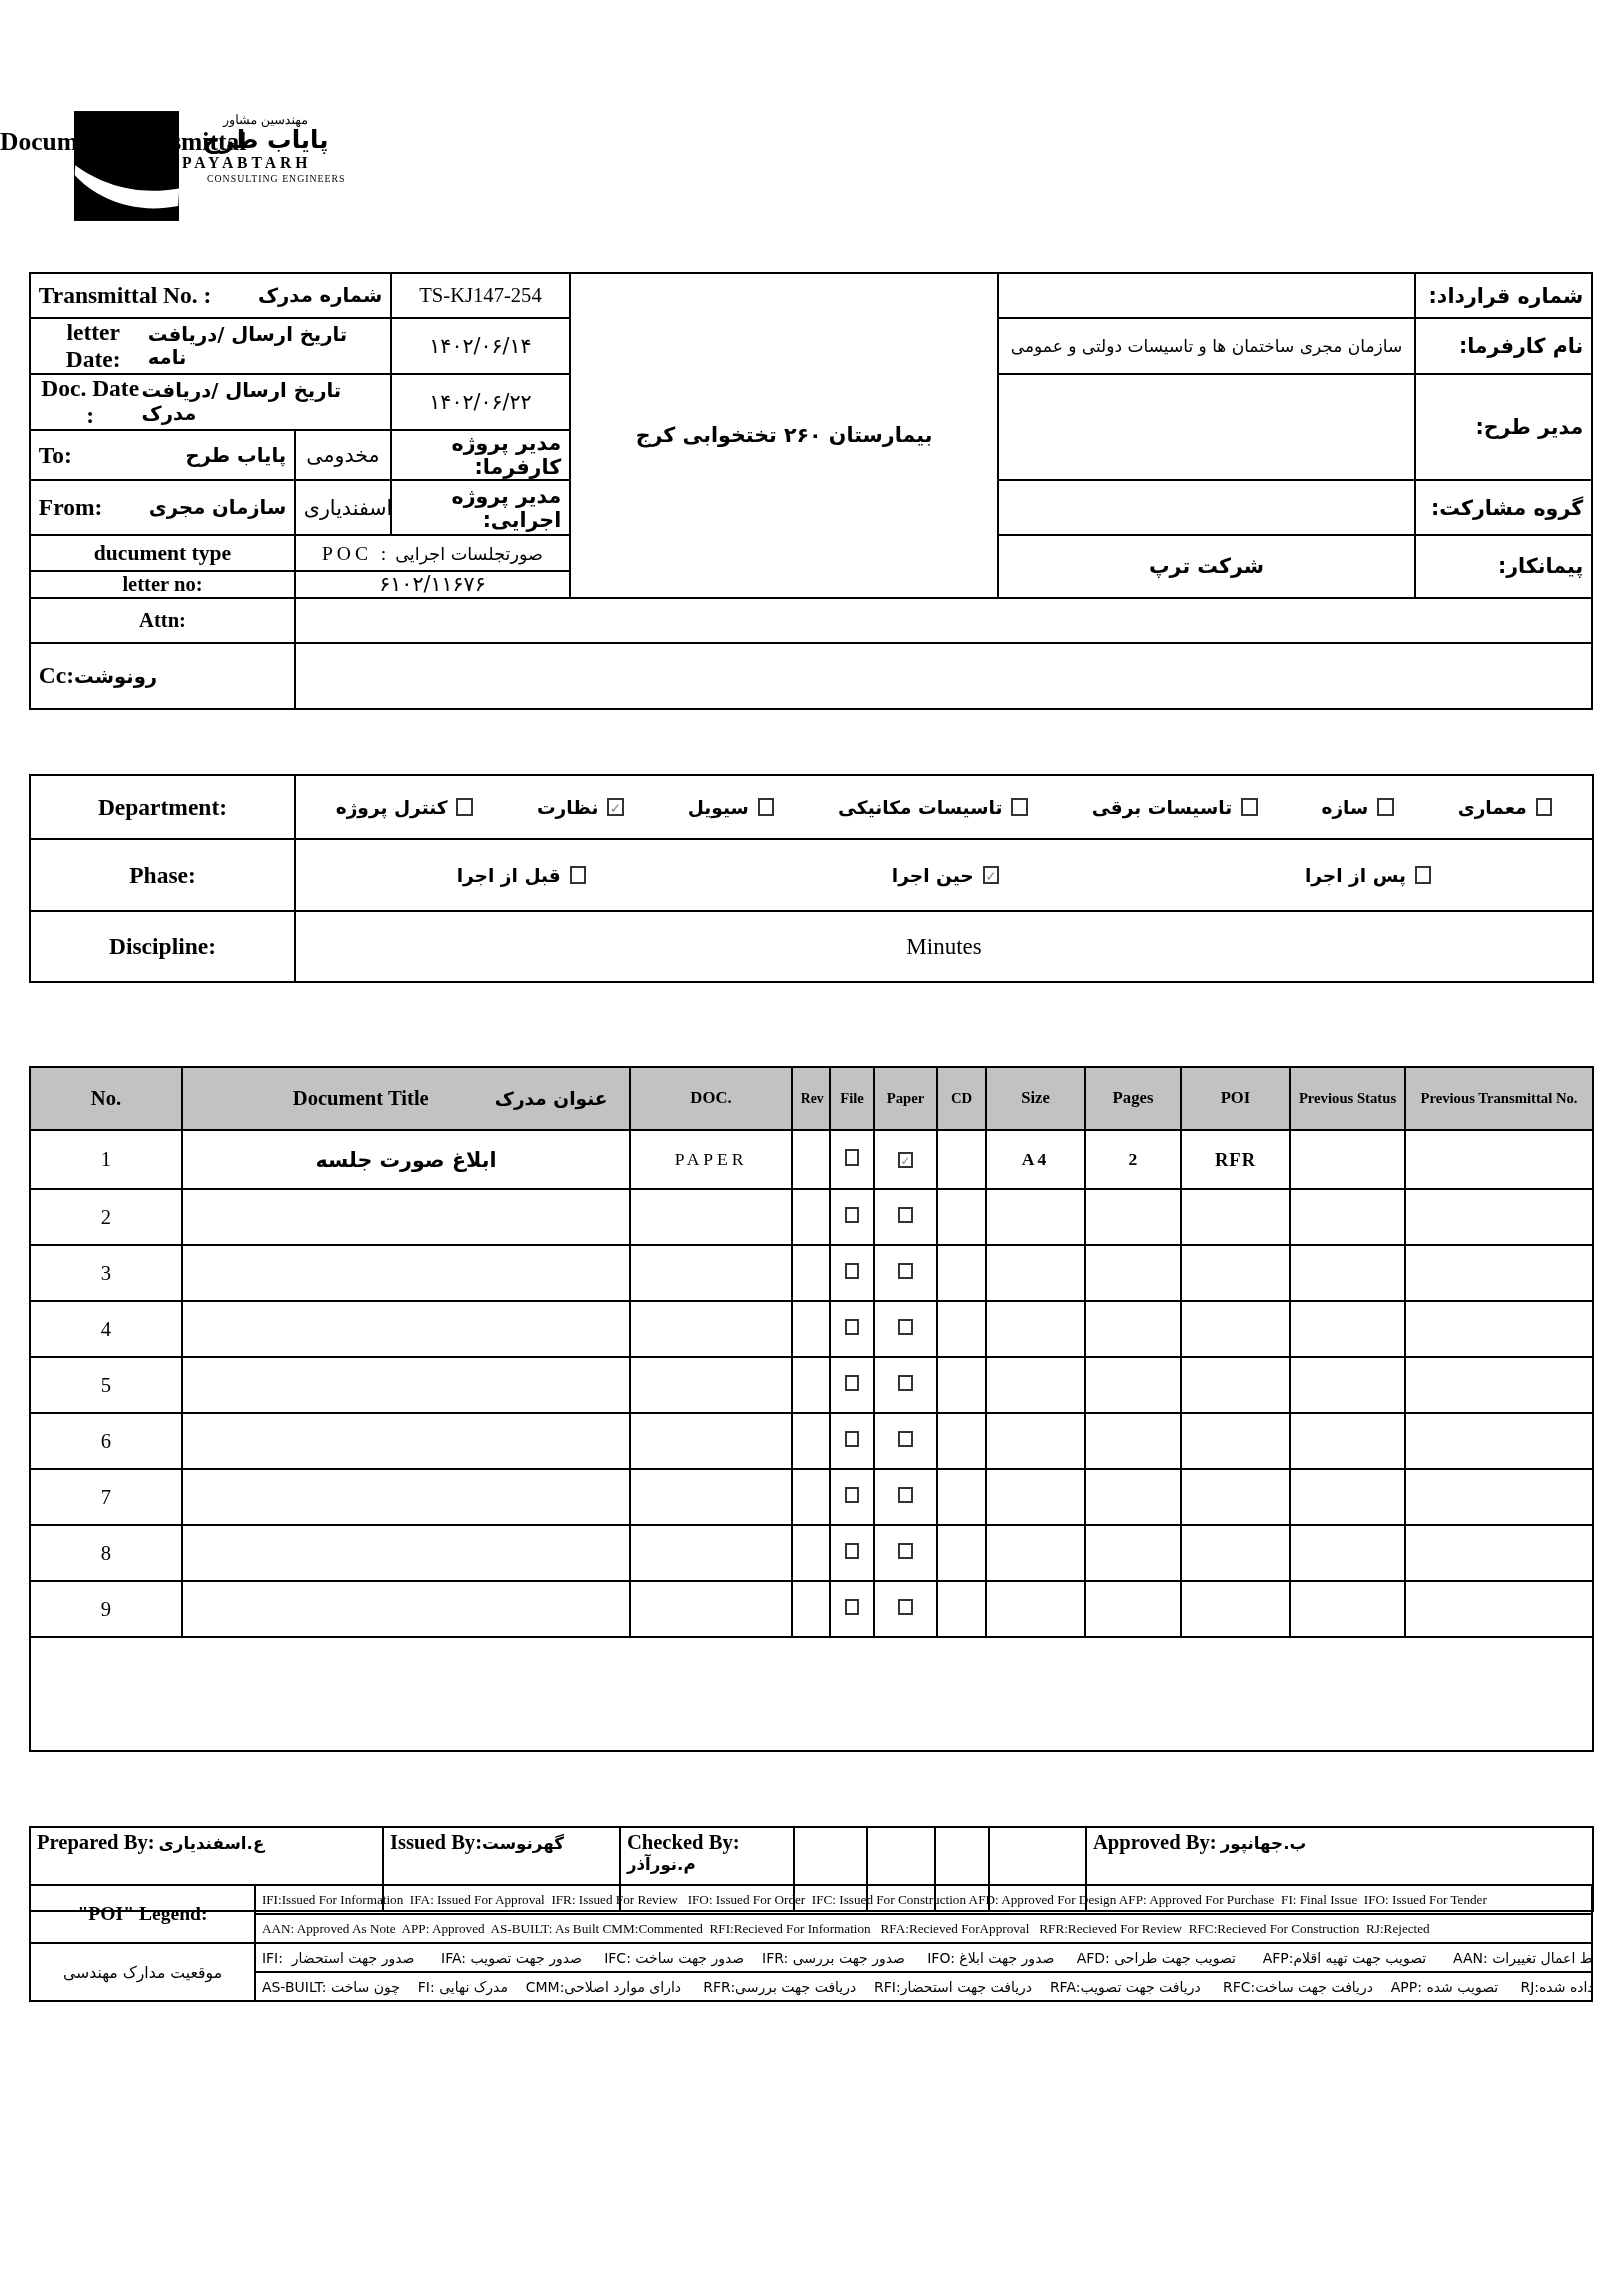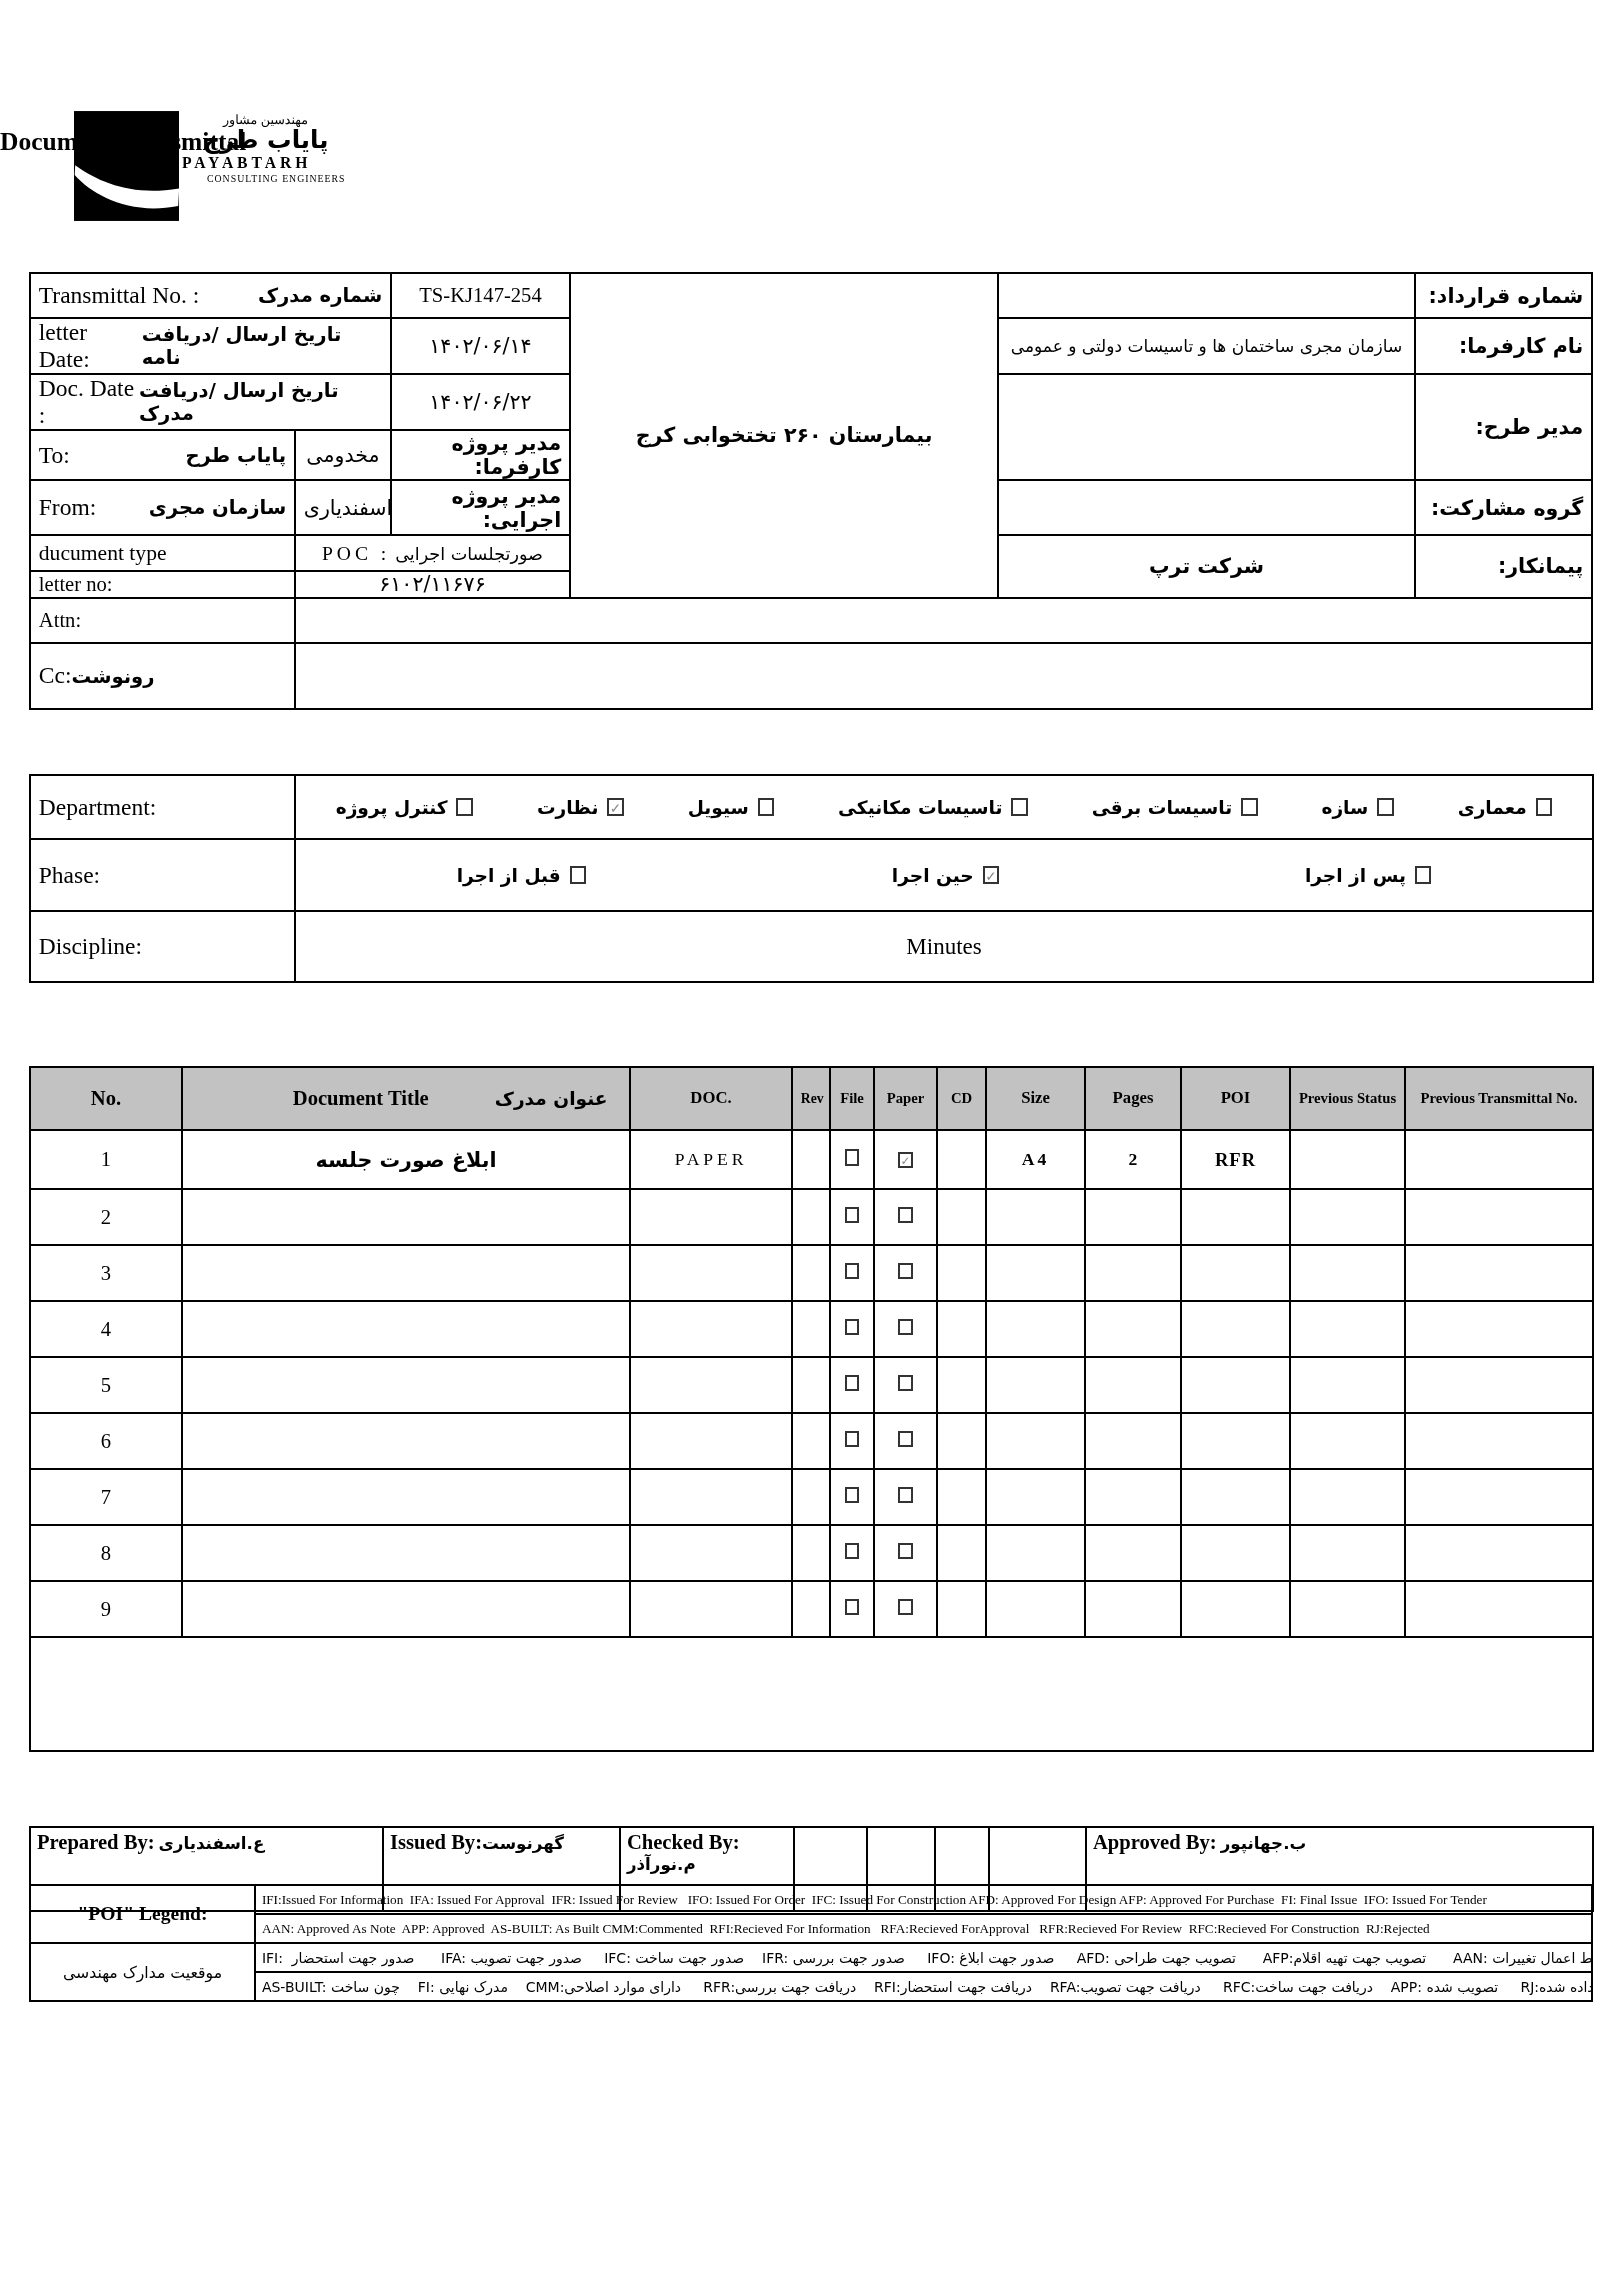--- a/index.html
+++ b/index.html
@@ -18,21 +18,21 @@
   .logo-box{left:74px;top:111px;width:105px;height:110px;}
   .brand{left:182px;top:114px;width:167px;line-height:1.05;}
   .brand .fa-small{font-family:Liberation Sans, sans-serif;font-size:12.7px;text-align:center;}
   .brand .fa-big{font-family:"DejaVu Sans",sans-serif;font-size:24.5px;font-weight:bold;text-align:center;}
   .brand .en-big{font-size:15.7px;font-weight:bold;letter-spacing:3.9px;margin-top:2px;}
   .brand .en-small{font-size:9.8px;letter-spacing:1px;margin-left:25px;margin-top:2px;}
   .page-title{left:0;right:0;top:127px;font-size:25.5px;font-weight:bold;}
   
   .t1{left:29px;top:272px;width:1562px;}
   .t1 td{font-size:20.6px;}
-  .lbl-en{font-size:23.5px;font-weight:normal;}
+  .lbl-en{font-size:23.5px;font-weight:bold;text-align:center;}
   .lbl-fa{font-family:"DejaVu Sans",sans-serif;font-size:19.6px;font-weight:bold;}
   .val{font-size:19.6px;text-align:center;}
   .fa-val{font-family:"DejaVu Sans",sans-serif;font-size:18.6px;text-align:center;}
   .fa-lbl{font-family:"DejaVu Sans",sans-serif;font-size:19.6px;font-weight:bold;text-align:right;direction:rtl;}
   .poc{letter-spacing:3.9px;font-size:19.6px;}
   .project-cell{font-family:"DejaVu Sans",sans-serif;font-size:19.6px;font-weight:bold;text-align:center;}
   
   .t2{left:29px;top:774px;width:1562px;}
   .t2 td{font-size:23.5px;}
   .optrow{display:flex;direction:rtl;justify-content:space-around;align-items:center;width:100%;}

